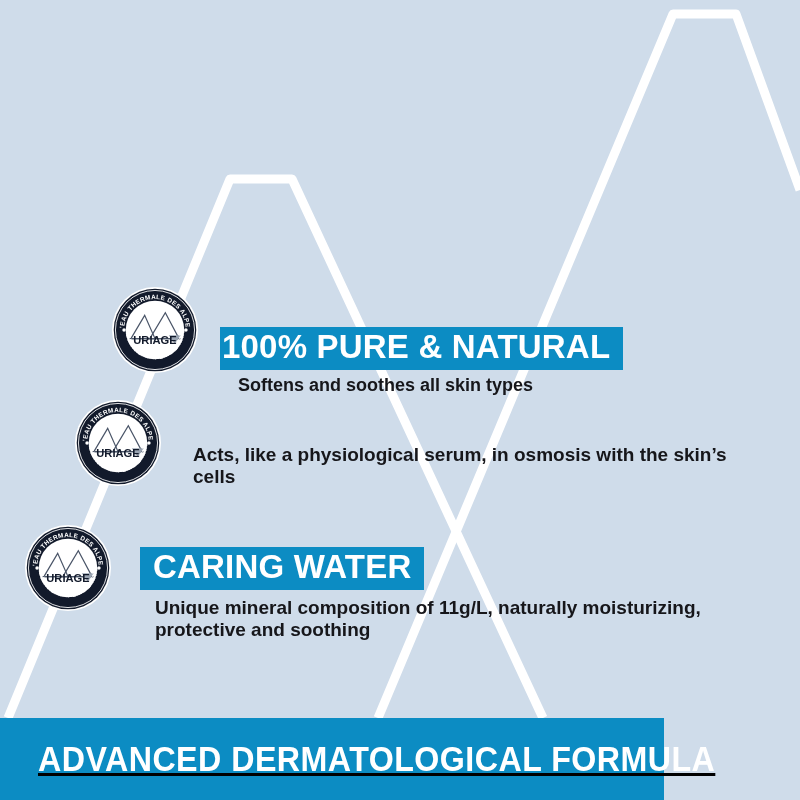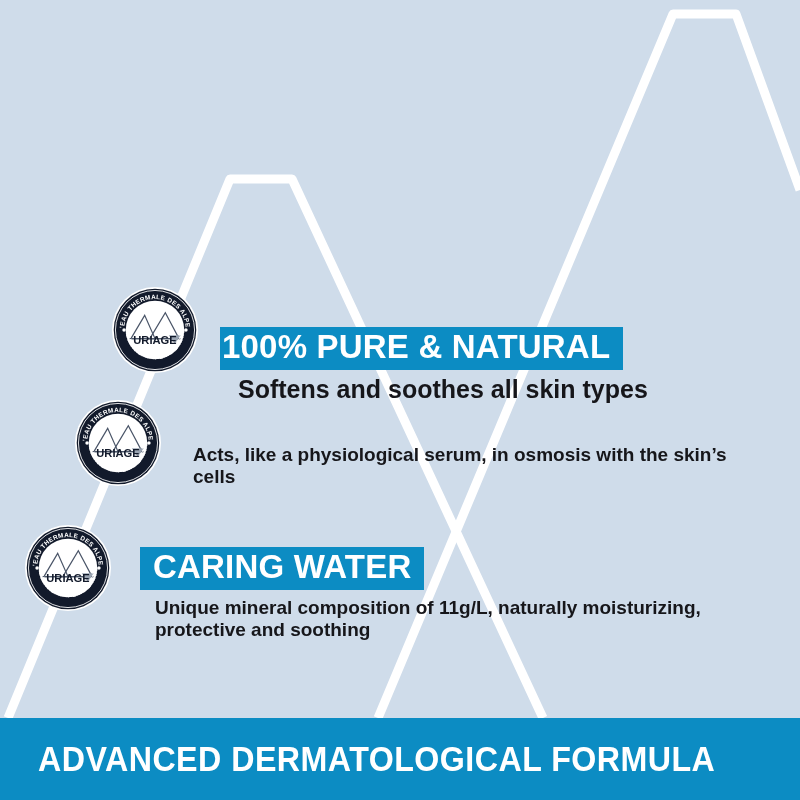--- a/index.html
+++ b/index.html
@@ -50,40 +50,41 @@
   }
   .feature-desc {
     color: #16161a;
     font-weight: 700;
     line-height: 1.18;
     margin-top: 4px;
   }
 
   #f1 { left: 220px; top: 327px; }
   #f1 .feature-title { font-size: 33px; padding: 3px 13px 7px 2px; }
-  #f1 .feature-desc  { font-size: 25px; margin-left: 18px; margin-top: 5px; }
+  #f1 .feature-desc  { font-size: 18px; margin-left: 18px; margin-top: 5px; }
 
   #f2 { left: 185px; top: 437px; }
   #f2 .feature-title { font-size: 33px; padding: 3px 13px 7px 13px; }
   #f2 .feature-desc  { font-size: 19px; margin-left: 8px; margin-top: 7px; width: 540px; }
 
   #f3 { left: 140px; top: 547px; }
   #f3 .feature-title { font-size: 33px; padding: 3px 13px 7px 13px; }
   #f3 .feature-desc  { font-size: 19px; margin-left: 15px; margin-top: 7px; width: 615px; }
 
   
   #bottom-banner {
     position: absolute;
     left: 0;
     top: 718px;
-    width: 800px;
+    width: 664px;
     height: 82px;
     background: #0c8cc3;
     display: flex;
     align-items: center;
+    text-decoration: underline;
   }
   #bottom-banner .banner-text {
     color: #ffffff;
     font-family: "Liberation Sans Narrow", "Liberation Sans", sans-serif;
     font-weight: 700;
     font-size: 35px;
     letter-spacing: 0.5px;
     transform: scaleX(0.92);
     transform-origin: left center;
     margin-left: 38px;

